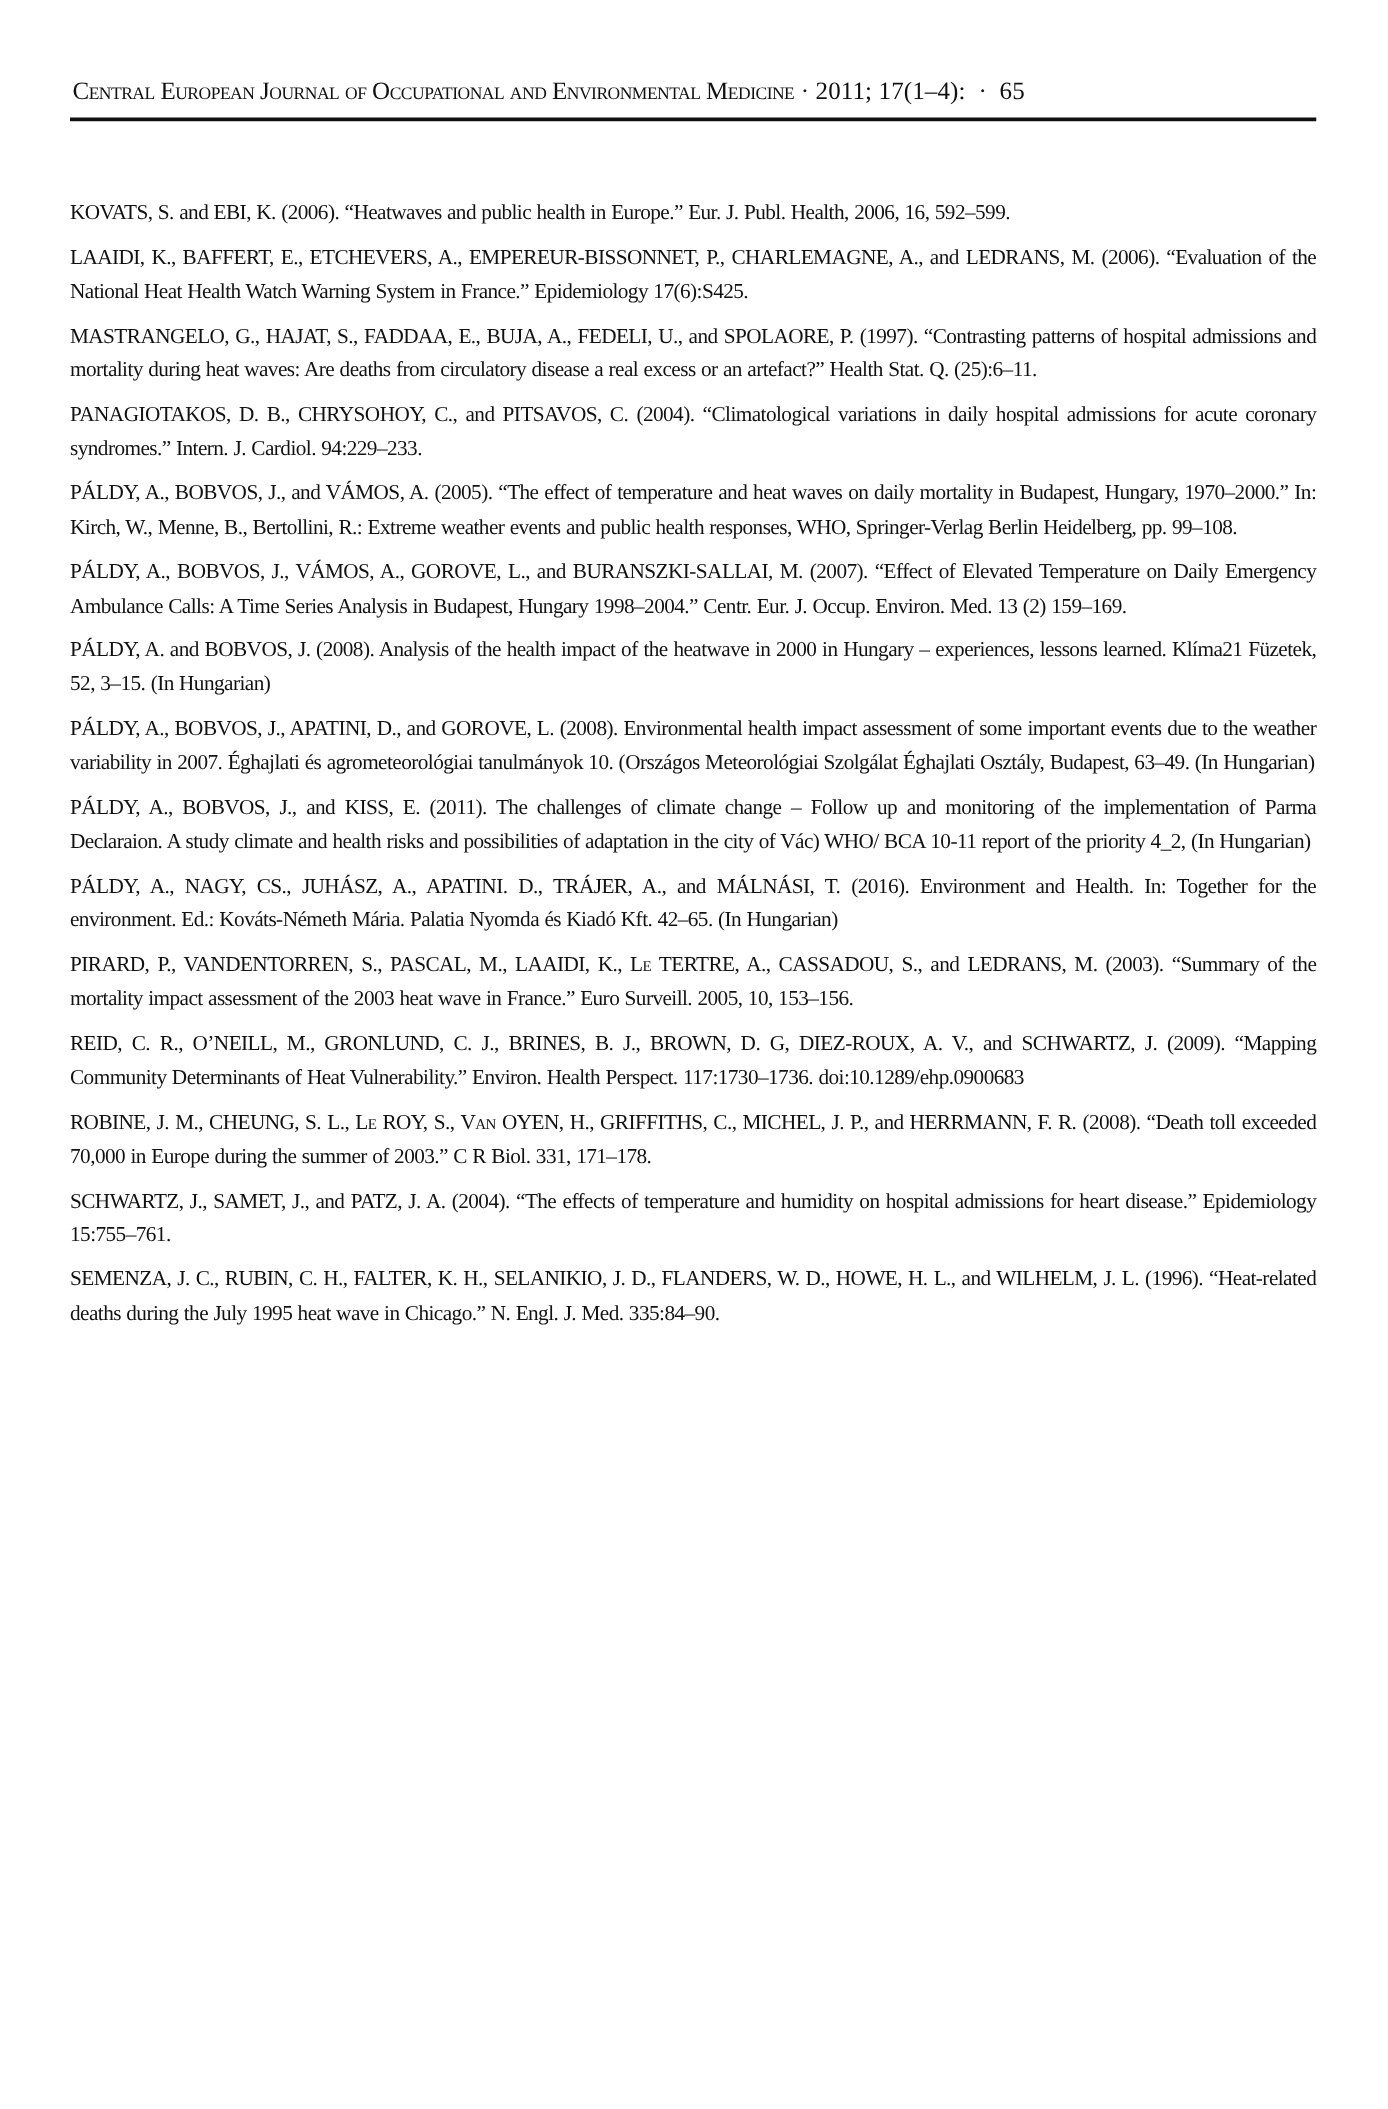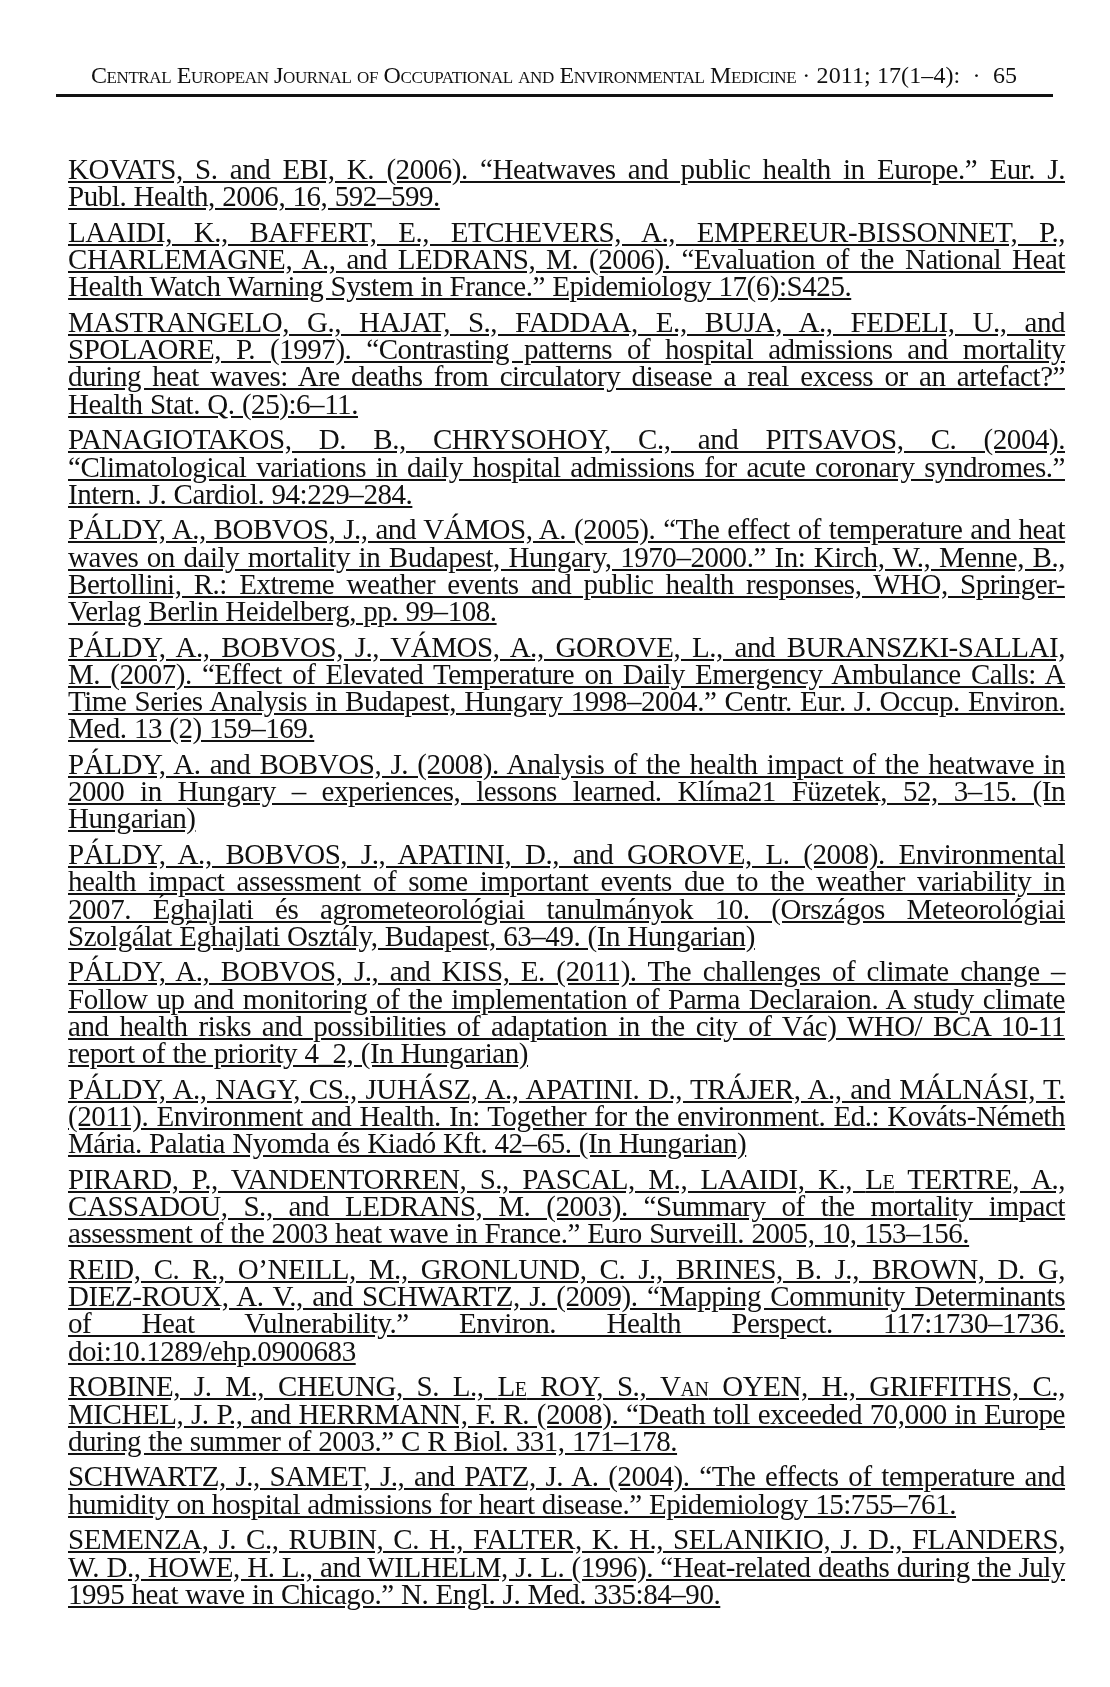--- a/index.html
+++ b/index.html
@@ -10,45 +10,44 @@
     overflow: hidden;
     color: #111111;
     font-family: "Liberation Serif", "DejaVu Serif", serif;
   }
   .running-header {
     position: absolute;
     left: 58px;
     right: 60px;
     top: 62px;
     height: 38px;
-    text-align: center;
-    font-size: 24px;
+    text-align: left;
+    font-size: 20px;
     letter-spacing: 0.1px;
     white-space: nowrap;
   }
   .running-header .journal {
     font-variant: small-caps;
     letter-spacing: -0.4px;
   }
   .rule {
     position: absolute;
     left: 56px;
     width: 997px;
     top: 94px;
     height: 3px;
     background: #111111;
   }
   .references {
     position: absolute;
-    left: 68px;
+    left: 56px;
     width: 997px;
     top: 156px;
-    font-size: 29px;
+    font-size: 17px;
     line-height: 27.2px;
-    text-decoration: underline;
   }
   .ref {
     text-align: justify;
     text-align-last: left;
     margin: 0 0 8.5px 0;
     letter-spacing: -0.45px;
     word-spacing: 0.5px;
   }
   .sc { font-variant: small-caps; }
 </style>
@@ -57,25 +56,25 @@
 
 <div class="running-header">
   <span class="journal">Central European Journal of Occupational and Environmental Medicine</span><span> · </span><span>2011; 17(1–4):</span><span style="white-space:pre">  ·  </span><span>65</span>
 </div>
 <div class="rule"></div>
 
 <div class="references">
   <p class="ref">KOVATS, S. and EBI, K. (2006). “Heatwaves and public health in Europe.” Eur. J. Publ. Health, 2006, 16, 592–599.</p>
   <p class="ref">LAAIDI, K., BAFFERT, E., ETCHEVERS, A., EMPEREUR-BISSONNET, P., CHARLEMAGNE, A., and LEDRANS, M. (2006). “Evaluation of the National Heat Health Watch Warning System in France.” Epidemiology 17(6):S425.</p>
   <p class="ref">MASTRANGELO, G., HAJAT, S., FADDAA, E., BUJA, A., FEDELI, U., and SPOLAORE, P. (1997). “Contrasting patterns of hospital admissions and mortality during heat waves: Are deaths from circulatory disease a real excess or an artefact?” Health Stat. Q. (25):6–11.</p>
-  <p class="ref">PANAGIOTAKOS, D. B., CHRYSOHOY, C., and PITSAVOS, C. (2004). “Climatological variations in daily hospital admissions for acute coronary syndromes.” Intern. J. Cardiol. 94:229–284.</p>
+  <p class="ref">PANAGIOTAKOS, D. B., CHRYSOHOY, C., and PITSAVOS, C. (2004). “Climatological variations in daily hospital admissions for acute coronary syndromes.” Intern. J. Cardiol. 94:229–233.</p>
   <p class="ref">PÁLDY, A., BOBVOS, J., and VÁMOS, A. (2005). “The effect of temperature and heat waves on daily mortality in Budapest, Hungary, 1970–2000.” In: Kirch, W., Menne, B., Bertollini, R.: Extreme weather events and public health responses, WHO, Springer-Verlag Berlin Heidelberg, pp. 99–108.</p>
   <p class="ref">PÁLDY, A., BOBVOS, J., VÁMOS, A., GOROVE, L., and BURANSZKI-SALLAI, M. (2007). “Effect of Elevated Temperature on Daily Emergency Ambulance Calls: A Time Series Analysis in Budapest, Hungary 1998–2004.” Centr. Eur. J. Occup. Environ. Med. 13 (2) 159–169.</p>
   <p class="ref">PÁLDY, A. and BOBVOS, J. (2008). Analysis of the health impact of the heatwave in 2000 in Hungary – experiences, lessons learned. Klíma21 Füzetek, 52, 3–15. (In Hungarian)</p>
   <p class="ref">PÁLDY, A., BOBVOS, J., APATINI, D., and GOROVE, L. (2008). Environmental health impact assessment of some important events due to the weather variability in 2007. Éghajlati és agrometeorológiai tanulmányok 10. (Országos Meteorológiai Szolgálat Éghajlati Osztály, Budapest, 63–49. (In Hungarian)</p>
   <p class="ref">PÁLDY, A., BOBVOS, J., and KISS, E. (2011). The challenges of climate change – Follow up and monitoring of the implementation of Parma Declaraion. A study climate and health risks and possibilities of adaptation in the city of Vác) WHO/ BCA 10-11 report of the priority 4_2, (In Hungarian)</p>
-  <p class="ref">PÁLDY, A., NAGY, CS., JUHÁSZ, A., APATINI. D., TRÁJER, A., and MÁLNÁSI, T. (2011). Environment and Health. In: Together for the environment. Ed.: Kováts-Németh Mária. Palatia Nyomda és Kiadó Kft. 42–65. (In Hungarian)</p>
+  <p class="ref">PÁLDY, A., NAGY, CS., JUHÁSZ, A., APATINI. D., TRÁJER, A., and MÁLNÁSI, T. (2016). Environment and Health. In: Together for the environment. Ed.: Kováts-Németh Mária. Palatia Nyomda és Kiadó Kft. 42–65. (In Hungarian)</p>
   <p class="ref"><span>PIRARD, P., VANDENTORREN, S., PASCAL, M., LAAIDI, K., </span><span class="sc">Le</span><span> TERTRE, A., CASSADOU, S., and LEDRANS, M. (2003). “Summary of the mortality impact assessment of the 2003 heat wave in France.” Euro Surveill. 2005, 10, 153–156.</span></p>
   <p class="ref">REID, C. R., O’NEILL, M., GRONLUND, C. J., BRINES, B. J., BROWN, D. G, DIEZ-ROUX, A. V., and SCHWARTZ, J. (2009). “Mapping Community Determinants of Heat Vulnerability.” Environ. Health Perspect. 117:1730–1736. doi:10.1289/ehp.0900683</p>
   <p class="ref"><span>ROBINE, J. M., CHEUNG, S. L., </span><span class="sc">Le</span><span> ROY, S., </span><span class="sc">Van</span><span> OYEN, H., GRIFFITHS, C., MICHEL, J. P., and HERRMANN, F. R. (2008). “Death toll exceeded 70,000 in Europe during the summer of 2003.” C R Biol. 331, 171–178.</span></p>
   <p class="ref">SCHWARTZ, J., SAMET, J., and PATZ, J. A. (2004). “The effects of temperature and humidity on hospital admissions for heart disease.” Epidemiology 15:755–761.</p>
   <p class="ref">SEMENZA, J. C., RUBIN, C. H., FALTER, K. H., SELANIKIO, J. D., FLANDERS, W. D., HOWE, H. L., and WILHELM, J. L. (1996). “Heat-related deaths during the July 1995 heat wave in Chicago.” N. Engl. J. Med. 335:84–90.</p>
 </div>
 
 </body></html>

